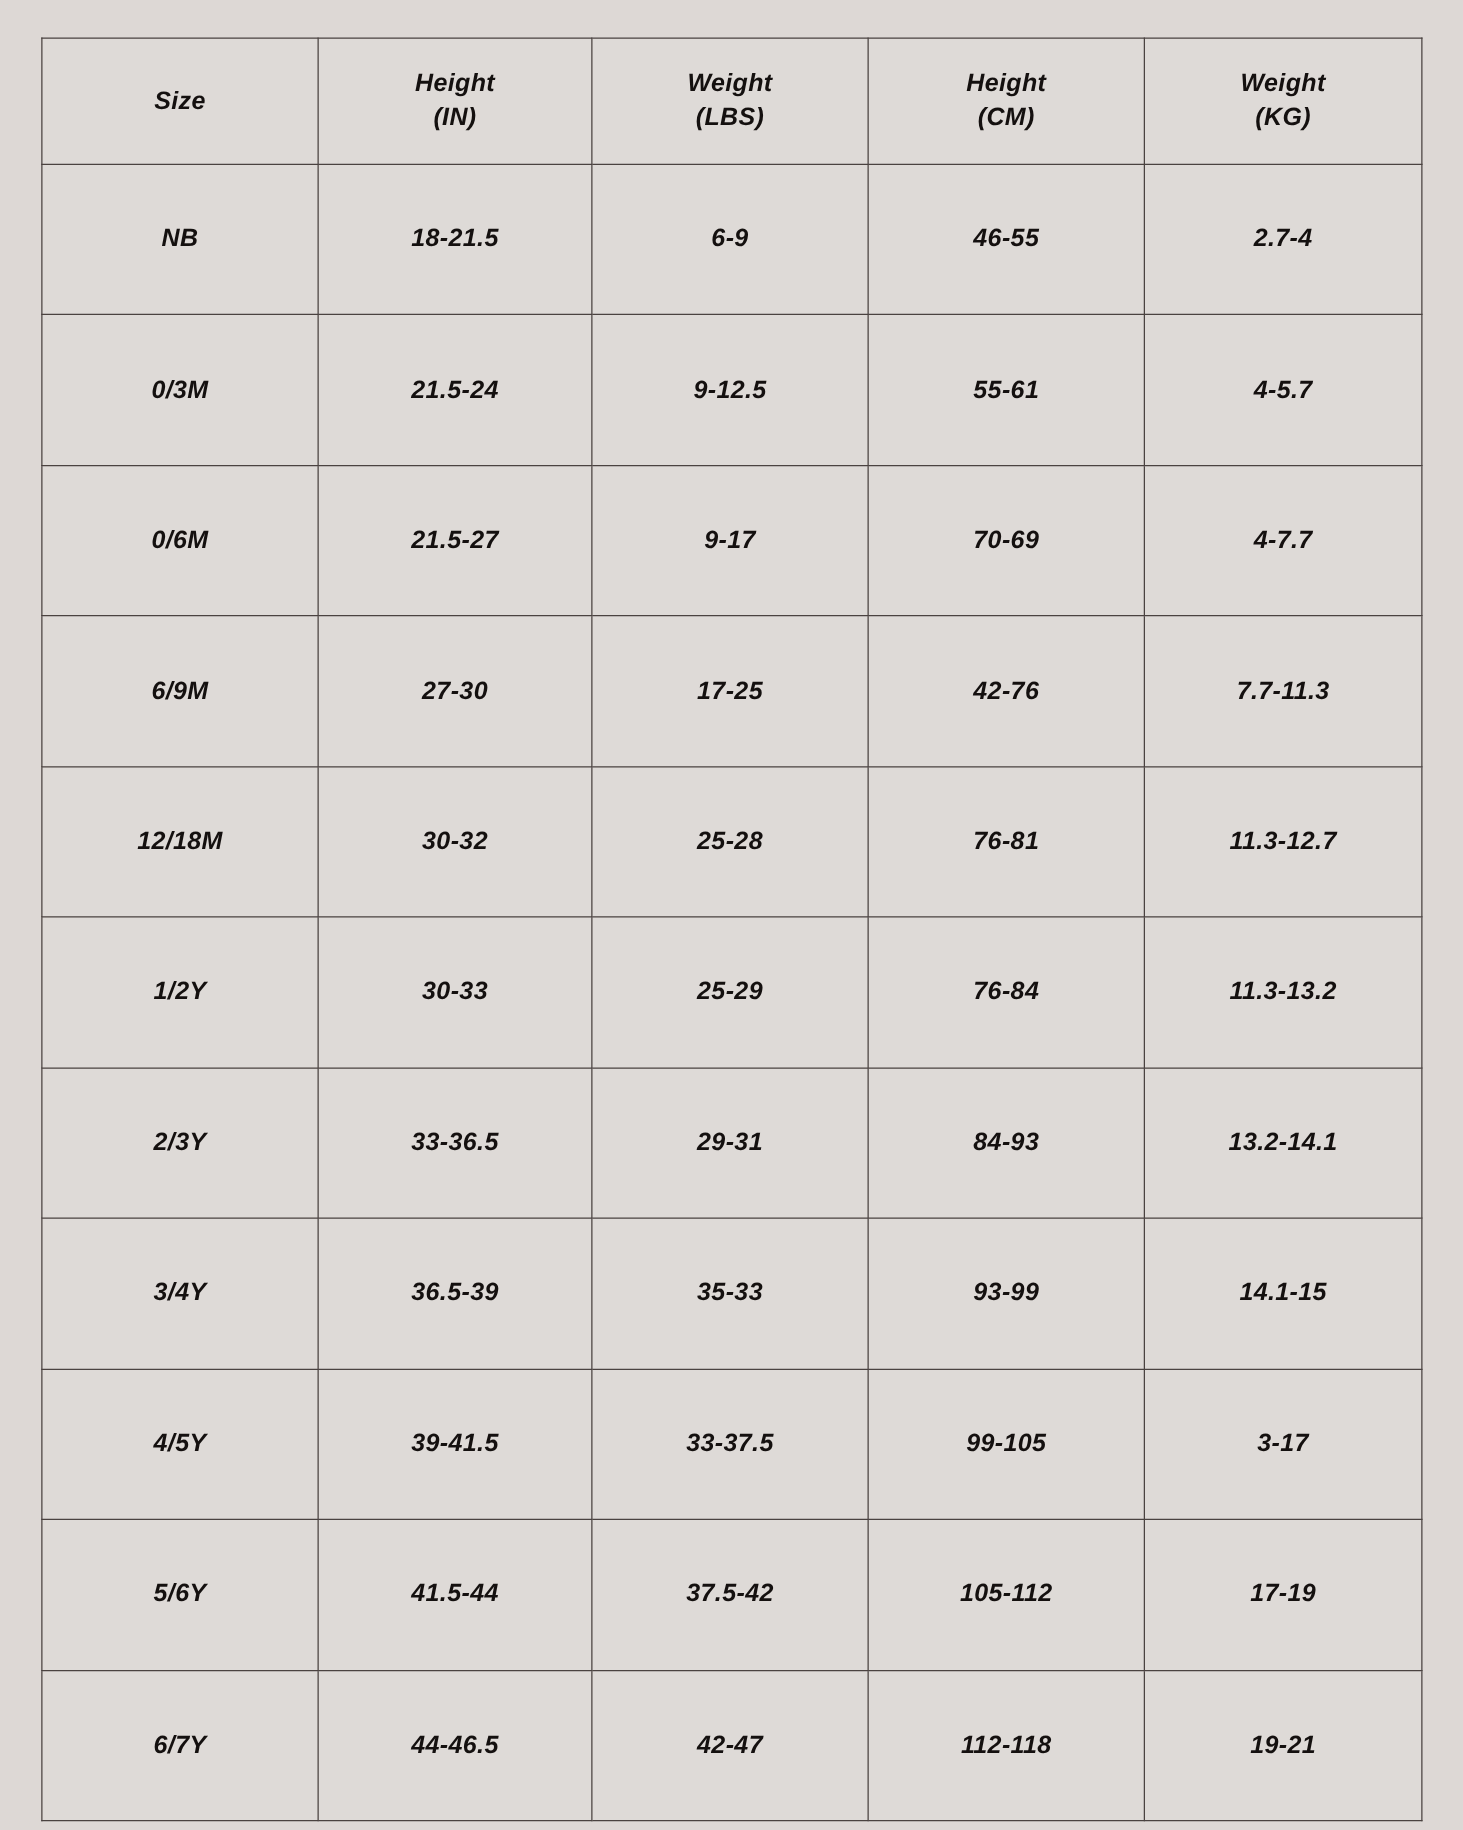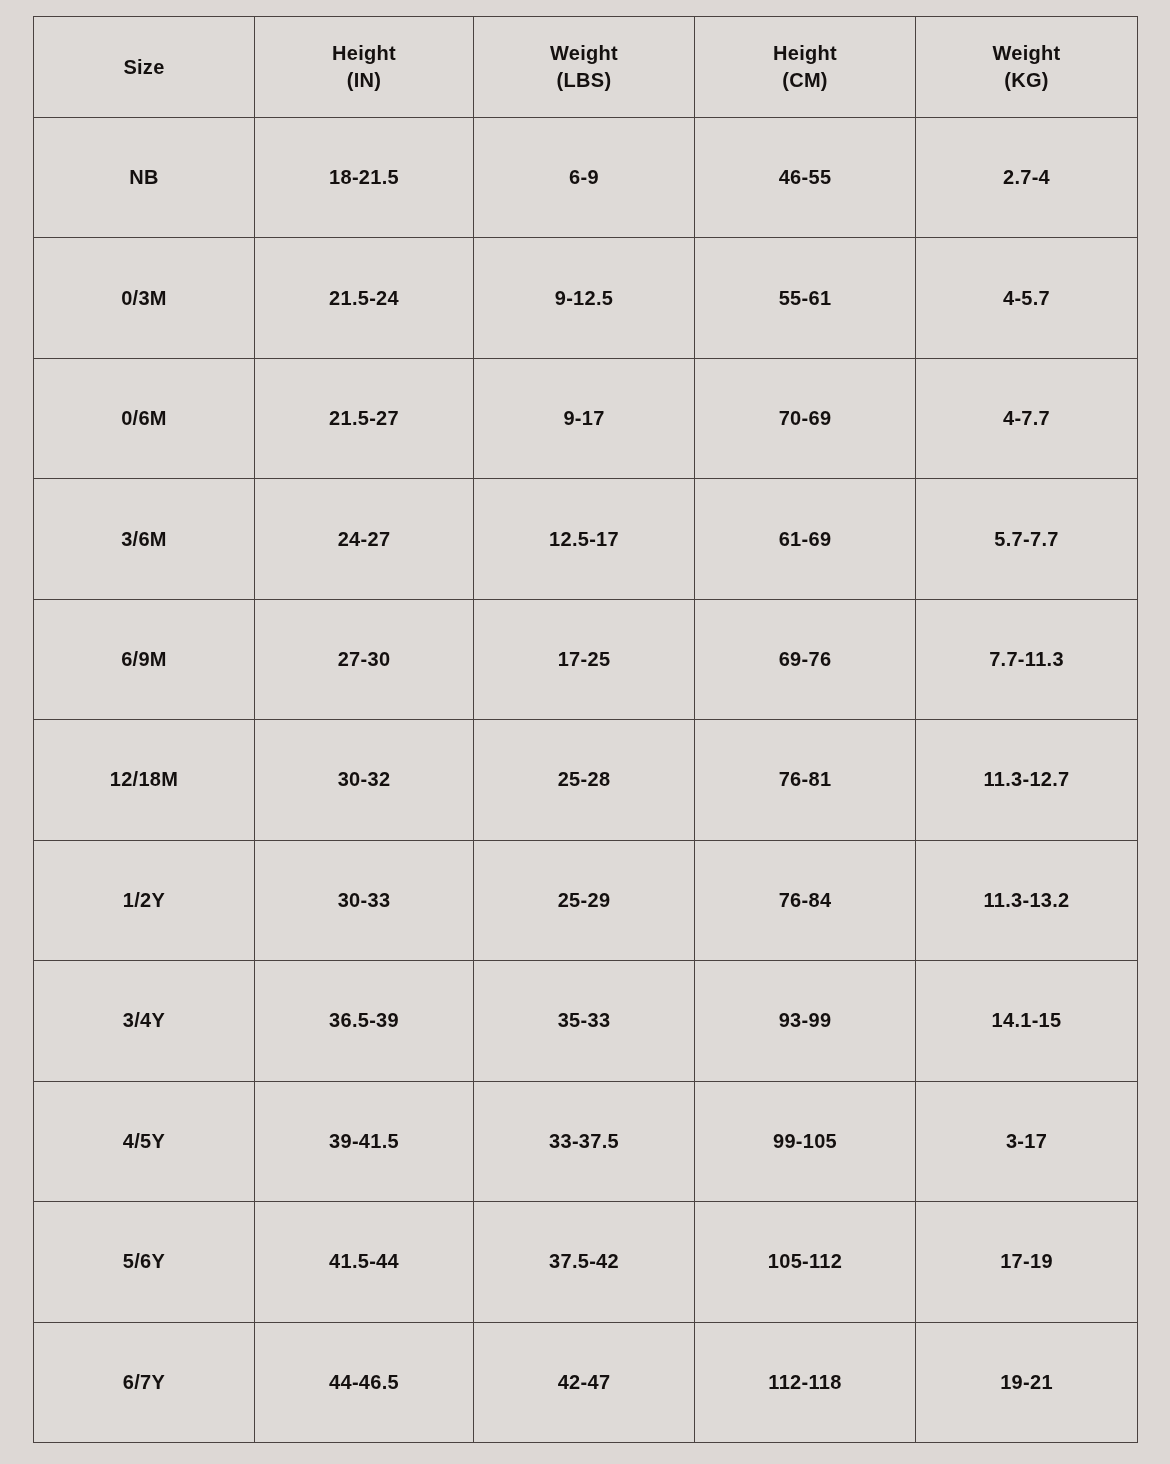--- a/index.html
+++ b/index.html
@@ -20,23 +20,24 @@
     width: 1170px;
     height: 1464px;
     box-sizing: border-box;
     background: #ddd8d5;
     overflow: hidden;
   }
 
   .size-table-wrap {
     position: absolute;
     left: 33px;
-    top: 16px;
+    top: 30px;
     width: 1104px;
     height: 1427px;
+    font-style: italic;
   }
 
   table.size-table {
     width: 1104px;
     height: 1427px;
     border-collapse: collapse;
     table-layout: fixed;
     background: #dedad7;
   }
 
@@ -127,46 +128,46 @@
             <td>4-5.7</td>
           </tr>
           <tr>
             <td>0/6M</td>
             <td>21.5-27</td>
             <td>9-17</td>
             <td>70-69</td>
             <td>4-7.7</td>
           </tr>
           <tr>
-            <td>3/6M</td>
-            <td>24-27</td>
-            <td>12.5-17</td>
-            <td>61-69</td>
-            <td>5.7-7.7</td>
-          </tr>
-          <tr>
             <td>6/9M</td>
             <td>27-30</td>
             <td>17-25</td>
-            <td>69-76</td>
+            <td>42-76</td>
             <td>7.7-11.3</td>
           </tr>
           <tr>
             <td>12/18M</td>
             <td>30-32</td>
             <td>25-28</td>
             <td>76-81</td>
             <td>11.3-12.7</td>
           </tr>
           <tr>
             <td>1/2Y</td>
             <td>30-33</td>
             <td>25-29</td>
             <td>76-84</td>
             <td>11.3-13.2</td>
+          </tr>
+          <tr>
+            <td>2/3Y</td>
+            <td>33-36.5</td>
+            <td>29-31</td>
+            <td>84-93</td>
+            <td>13.2-14.1</td>
           </tr>
           <tr>
             <td>3/4Y</td>
             <td>36.5-39</td>
             <td>35-33</td>
             <td>93-99</td>
             <td>14.1-15</td>
           </tr>
           <tr>
             <td>4/5Y</td>

